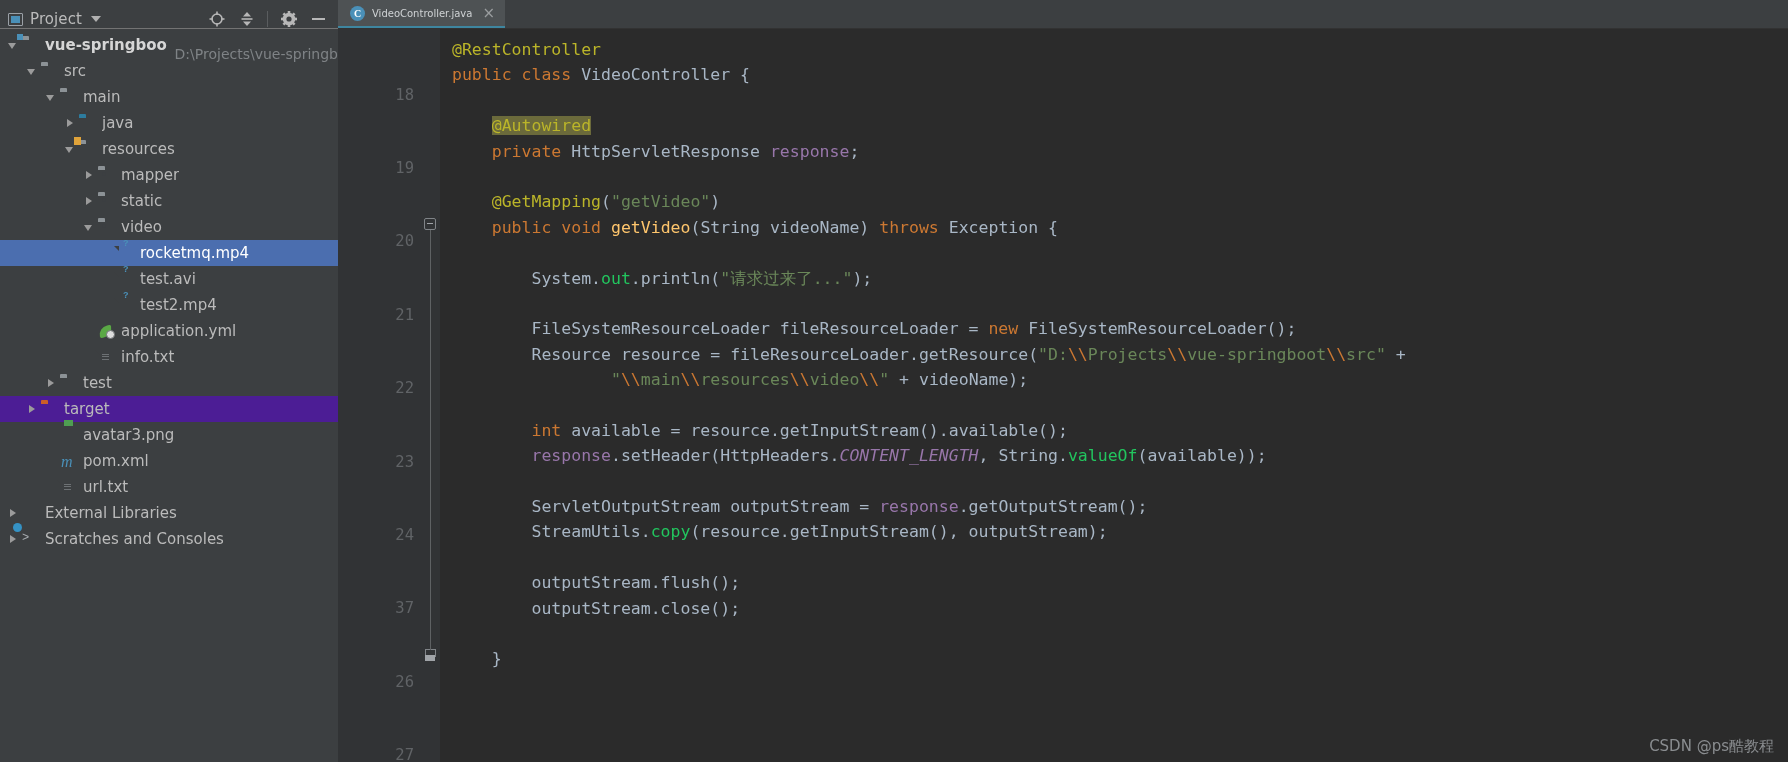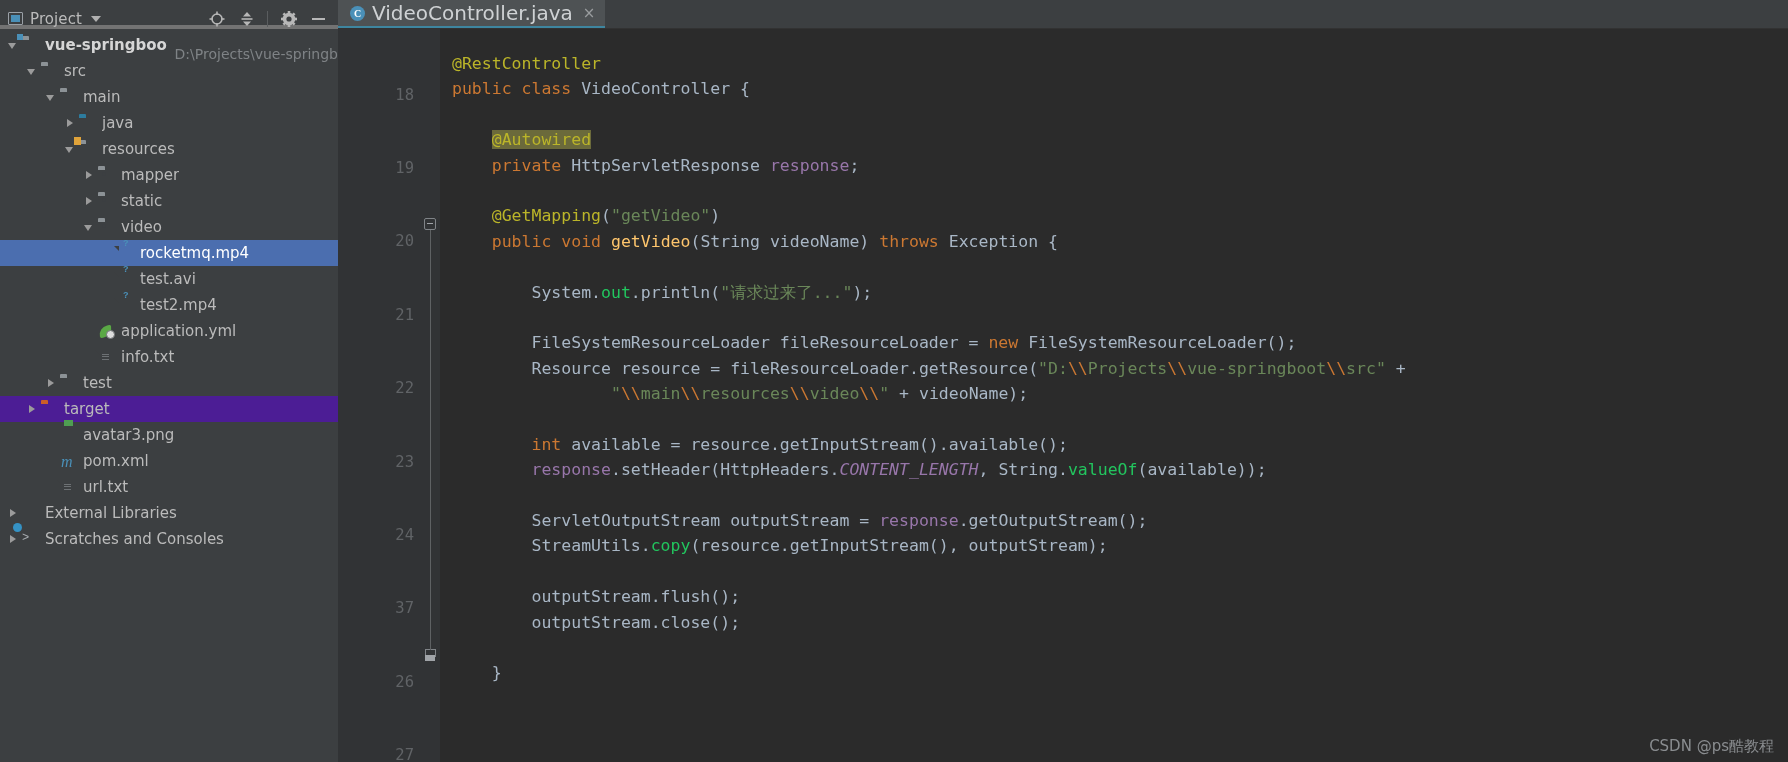--- a/index.html
+++ b/index.html
@@ -10,23 +10,23 @@
     overflow: hidden;
   }
   .app { position: relative; width:1788px; height:762px; display:flex; flex-direction:column; }
 
   
   .top-row { display:flex; height:29px; flex:0 0 29px; }
 
   .proj-header {
     width: 338px; flex:0 0 338px;
     background:#3c3f41;
-    display:flex; align-items:center;
+    display:flex; align-items:flex-end;
     padding: 12px 6px 0 8px;
-    border-bottom: 4px solid #737373;
+    border-bottom: 1px solid #737373;
   }
   .proj-title { display:flex; align-items:center; gap:7px; }
   .proj-label { color:#bbbbbb; font-size:15px; letter-spacing:.1px; }
   .caret-down {
     width:0;height:0;border-left:5px solid transparent;border-right:5px solid transparent;
     border-top:6px solid #b0b0b0; margin-left:2px;
   }
   .proj-icon {
     width:15px;height:13px;border:1.6px solid #9aa0a6;border-radius:1px;
     display:flex;align-items:center;justify-content:center;
@@ -50,21 +50,21 @@
     position:relative;
     cursor:pointer;
   }
   .tab.active { background:#4e5254; border-bottom-color:#3e86a0; }
   .tab-ico {
     width:15px;height:15px;border-radius:50%;
     background:#4a90b8; color:#ffffff; font-size:10px; font-weight:bold;
     display:flex; align-items:center; justify-content:center;
     font-family:"Liberation Serif", serif;
   }
-  .tab-label { color:#cfd2d4; font-size:20px; }
+  .tab-label { color:#cfd2d4; font-size:10px; }
   .tab-close { color:#9a9d9f; font-size:15px; margin-left:3px; line-height:1; cursor:pointer; }
 
   
   .body-row { display:flex; flex:1; min-height:0; }
 
   
   .tree {
     width:338px; flex:0 0 338px; background:#3c3f41;
     overflow:hidden; position:relative; padding-top:3px;
   }
@@ -190,21 +190,21 @@
   .fold.endbracket::after{
     content:""; position:absolute; left:1px; top:6px;
     width:0;height:0; border-left:5.5px solid transparent; border-right:5.5px solid transparent;
     border-top:6px solid transparent; border-top-color:transparent;
     box-sizing:border-box;
   }
   .fold-line { position:absolute; left:9.5px; width:1px; background:#5e6163; }
 
   .code {
     flex:1; min-width:0; position:relative;
-    padding: 22px 0 0 12px;
+    padding: 8px 0 0 12px;
     font-family:"DejaVu Sans Mono","Liberation Mono",monospace;
     font-size:16.5px; line-height:25.4px;
     color:#a9b7c6; white-space:pre; overflow:hidden;
   }
   .code .ln { height:25.4px; }
   .kw { color:#cc7832; }
   .ann { color:#bbb529; }
   .str { color:#6a8759; }
   .esc { color:#cc7832; }
   .fld { color:#9876aa; }

